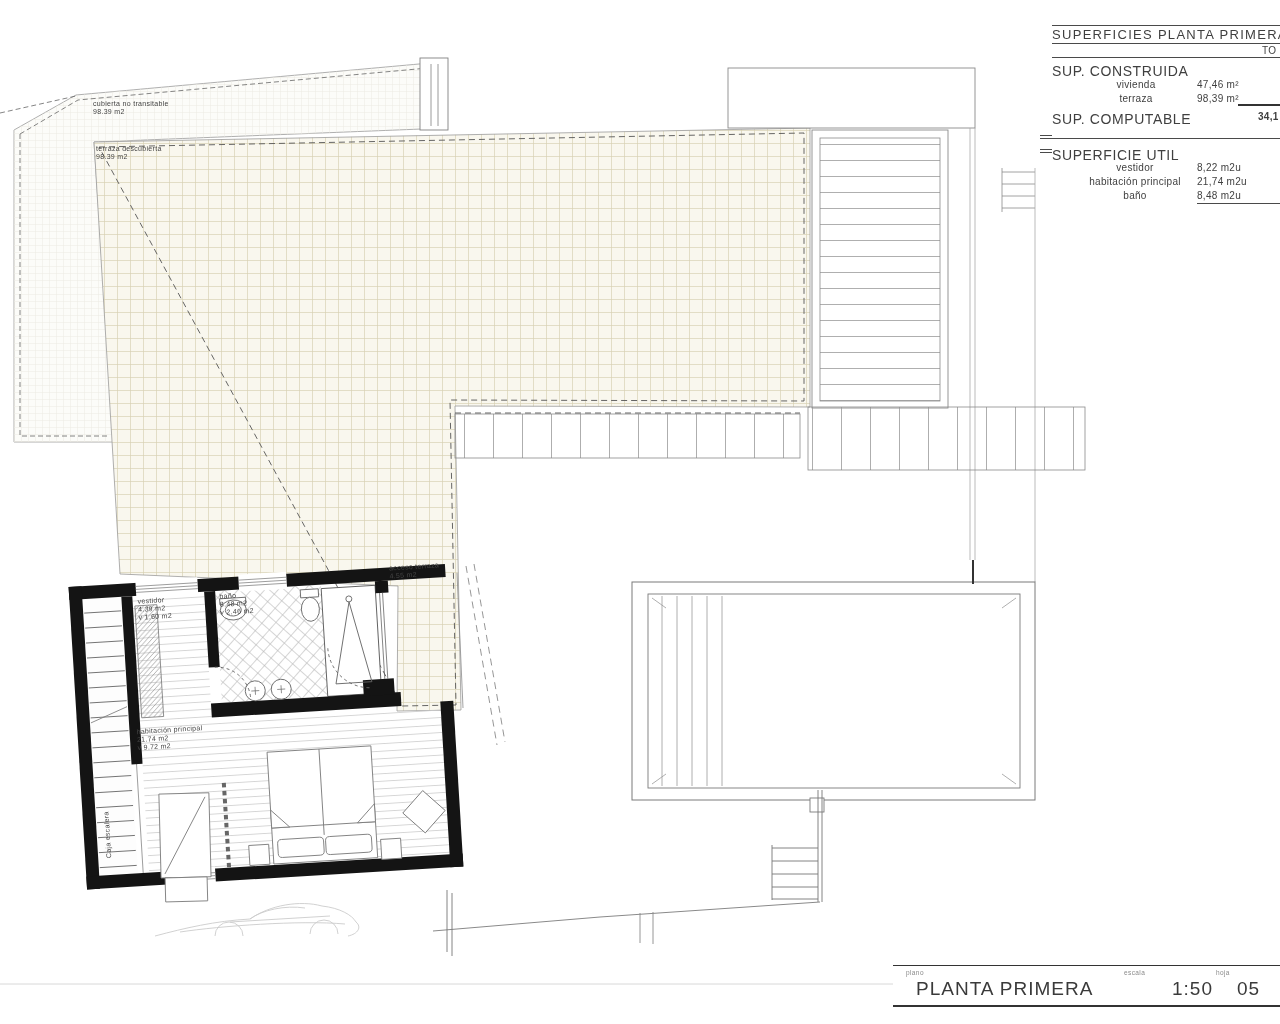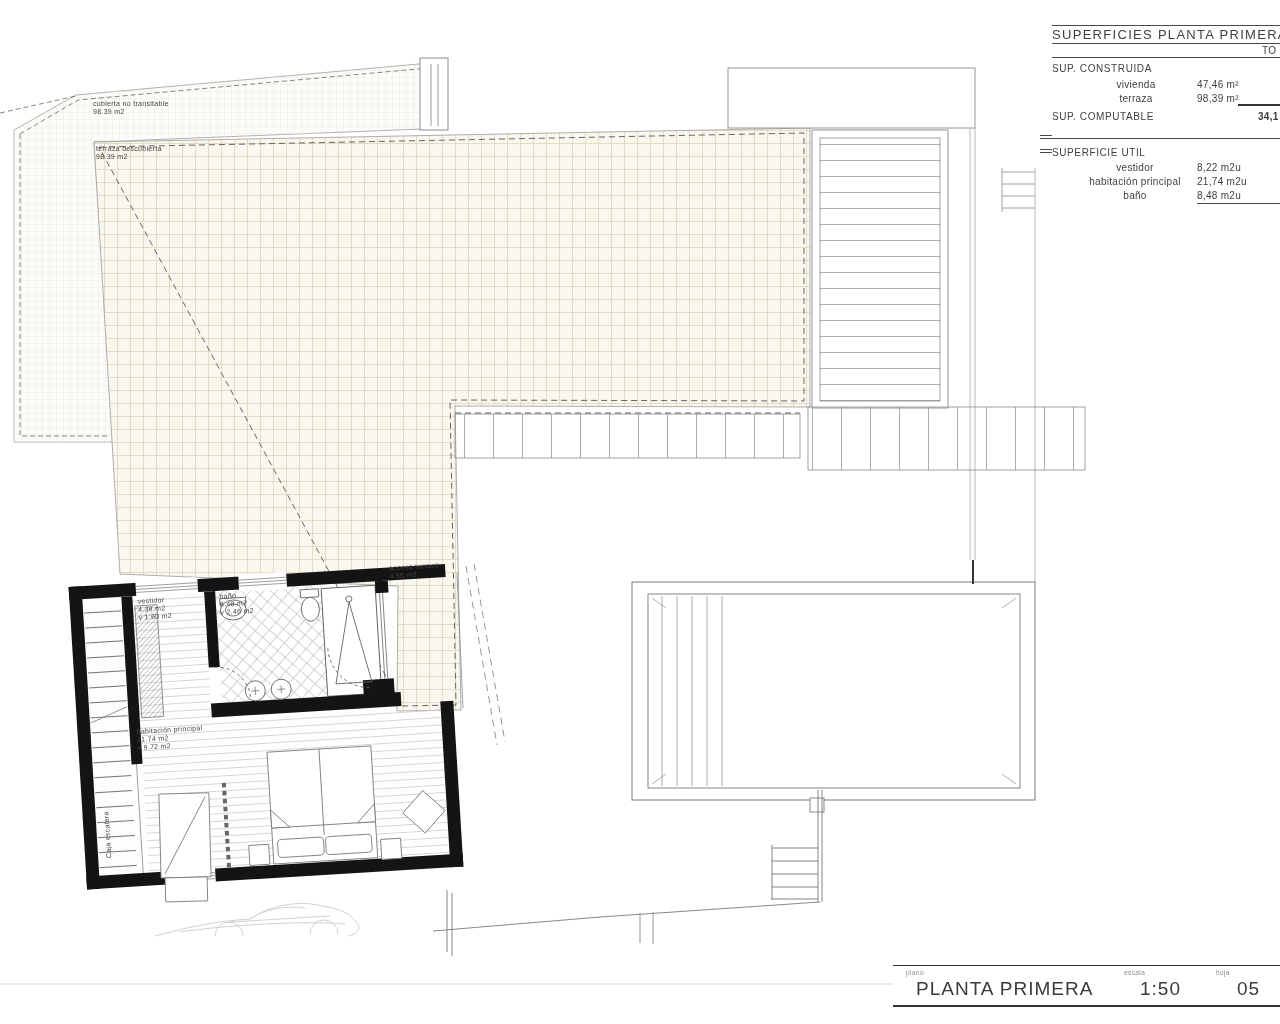--- a/index.html
+++ b/index.html
@@ -3,21 +3,21 @@
 <meta charset="utf-8">
 <style>
   html,body{margin:0;padding:0;background:#e8e8e8;}
   #screen{position:relative;width:1280px;height:1024px;background:#ffffff;overflow:hidden;
           font-family:"Liberation Sans", sans-serif;color:#3a3a3a;}
   svg{position:absolute;left:0;top:0;}
   .abs{position:absolute;}
   .rule{position:absolute;background:#4a4a4a;height:1px;}
   .rule2{position:absolute;background:#333;height:2px;}
   .t-title{font-size:13px;letter-spacing:1.3px;color:#3f3f3f;text-align:center;white-space:nowrap;}
-  .t-sec{font-size:10px;letter-spacing:.6px;color:#3f3f3f;white-space:nowrap;}
+  .t-sec{font-size:14px;letter-spacing:.6px;color:#3f3f3f;white-space:nowrap;}
   .t-lbl{font-size:10px;letter-spacing:.3px;color:#3f3f3f;text-align:center;white-space:nowrap;}
   .t-val{font-size:10px;letter-spacing:.3px;color:#3f3f3f;white-space:nowrap;}
   .tb-small{font-size:6.5px;color:#8a8a8a;letter-spacing:.4px;}
   .tb-big{font-size:19px;color:#3a3a3a;letter-spacing:1px;white-space:nowrap;}
 </style>
 </head>
 <body>
 
 <div id="screen">
 
@@ -247,19 +247,19 @@
     <div class="abs t-val" style="left:1197px;top:190px;">8,48 m2u</div>
     <div class="rule" style="left:1197px;top:203px;width:83px;"></div>
     <div class="abs t-val" style="left:1258px;top:206px;font-weight:bold;margin-left:22px;">34,6</div>
   </div>
 
   <div>
     <div class="rule" style="left:893px;top:965px;width:387px;background:#333;"></div>
     <div class="abs tb-small" style="left:906px;top:969px;">plano</div>
     <div class="abs tb-big" style="left:916px;top:978px;">PLANTA PRIMERA</div>
     <div class="abs tb-small" style="left:1124px;top:969px;">escala</div>
-    <div class="abs tb-big" style="left:1140px;top:978px;">1:50</div>
+    <div class="abs tb-big" style="left:1172px;top:978px;">1:50</div>
     <div class="abs tb-small" style="left:1216px;top:969px;">hoja</div>
     <div class="abs tb-big" style="left:1237px;top:978px;">05</div>
     <div class="rule2" style="left:893px;top:1005px;width:387px;"></div>
   </div>
 
 </div>
 
 </body></html>

